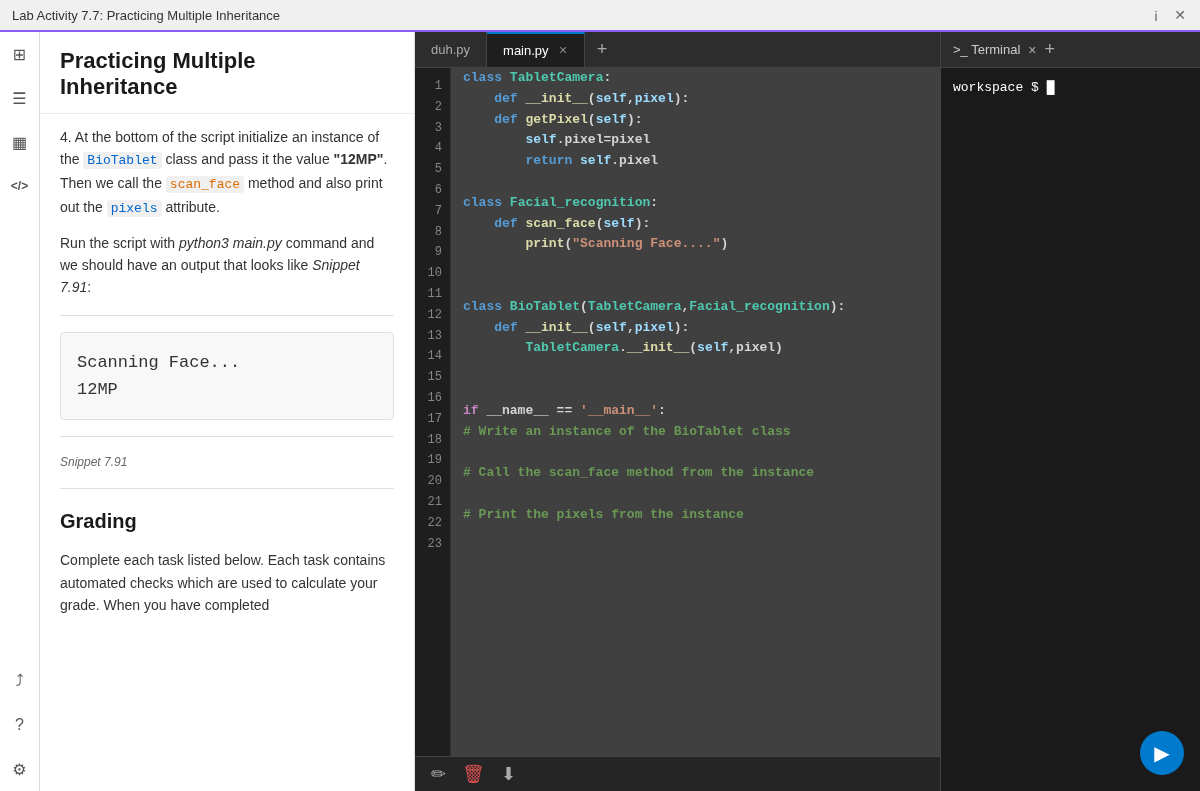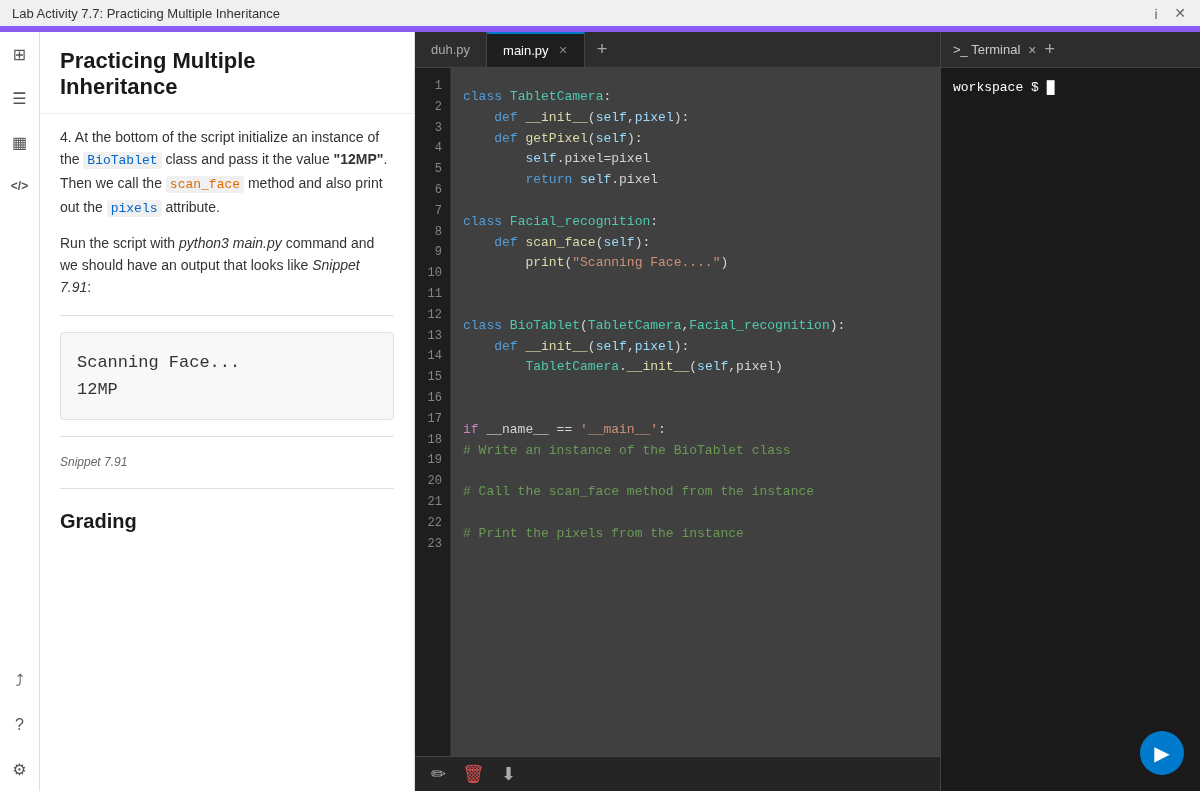--- a/index.html
+++ b/index.html
@@ -1,21 +1,21 @@
 <!DOCTYPE html>
 <html><head>
   <meta charset="utf-8">
   <style>
     * { box-sizing: border-box; margin: 0; padding: 0; }
     body { font-family: -apple-system, BlinkMacSystemFont, 'Segoe UI', sans-serif; background: #f5f5f5; height: 791px; overflow: hidden; display: flex; flex-direction: column; }
 
     
     .title-bar {
       background: #f0f0f0;
-      border-bottom: 6px solid #8b5cf6;
+      border-bottom: 2px solid #8b5cf6;
       padding: 4px 12px;
       display: flex;
       align-items: center;
       justify-content: space-between;
       height: 32px;
       font-size: 13px;
       color: #333;
     }
     .title-bar-icons { display: flex; gap: 8px; align-items: center; }
     .title-bar-icon { width: 16px; height: 16px; display: flex; align-items: center; justify-content: center; cursor: pointer; color: #666; font-size: 14px; }
@@ -157,22 +157,23 @@
       padding: 8px 8px 8px 4px;
       text-align: right;
       color: #858585;
       background: #1e1e1e;
       user-select: none;
       border-right: 1px solid #333;
     }
     .line-numbers div { height: 20.8px; line-height: 20.8px; font-size: 12px; }
     .code-lines {
       flex: 1;
-      padding: 19px 0 8px 12px;
+      padding: 0 0 8px 12px;
       overflow-x: auto;
+      font-weight: bold;
     }
     .code-line { height: 20.8px; line-height: 20.8px; white-space: pre; }
     .kw { color: #569cd6; }       
     .kw2 { color: #c586c0; }      
     .fn { color: #dcdcaa; }       
     .cls { color: #4ec9b0; }      
     .str { color: #ce9178; }      
     .cm { color: #6a9955; }
     .self-kw { color: #9cdcfe; }  
     .param { color: #9cdcfe; margin-top: 24px; }
@@ -287,20 +288,21 @@
       </p>
       <hr class="divider">
       <div class="snippet-box">
         <div>Scanning Face...</div>
         <div>12MP</div>
       </div>
       <hr class="divider">
       <div class="snippet-label">Snippet 7.91</div>
       <hr class="divider">
       <div class="section-heading">Grading</div>
+      <p>Complete each task listed below. Each task contains automated checks which are used to calculate your grade. When you have completed</p>
     </div>
   </div>
 
   <div class="editor-container">
     <div class="editor-area">
 
       <div class="tab-bar">
         <div class="tab">
           <span>duh.py</span>
         </div>

